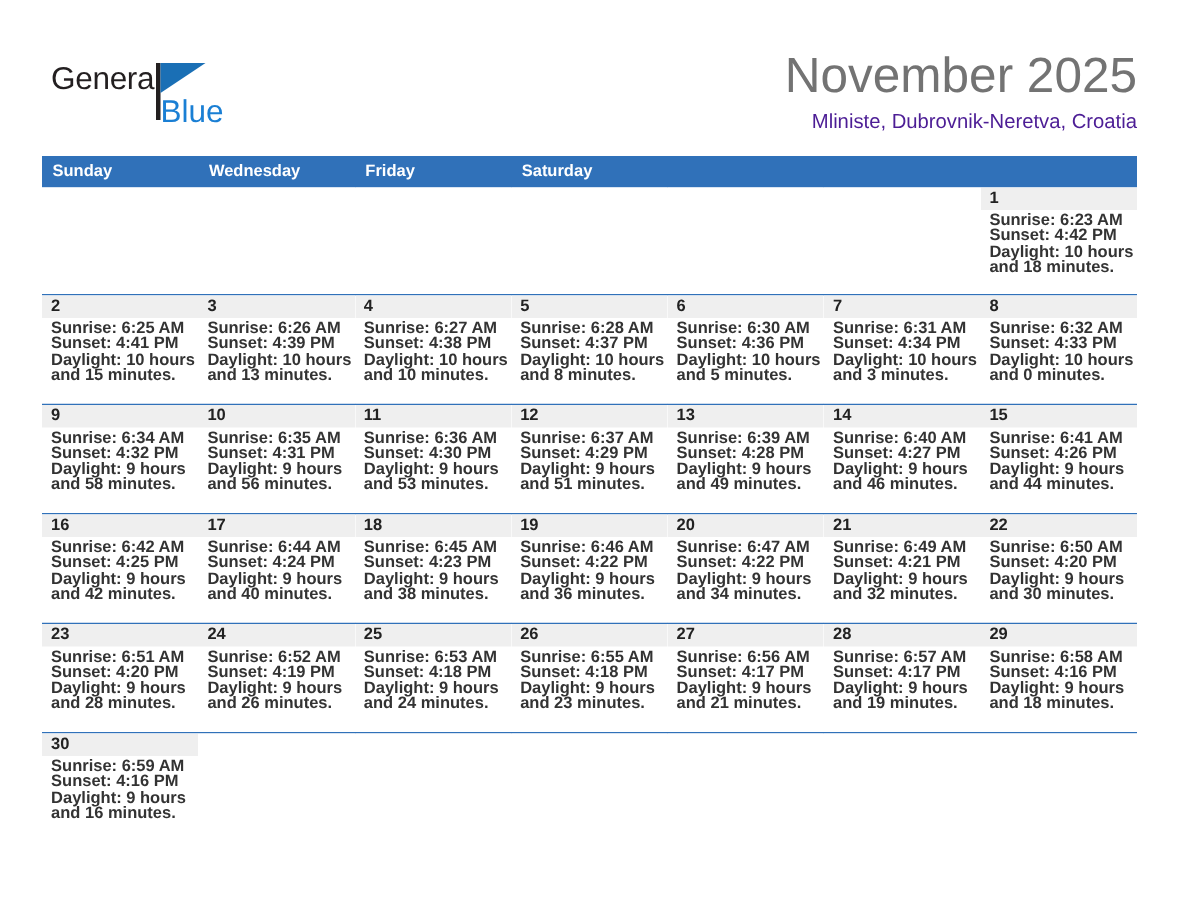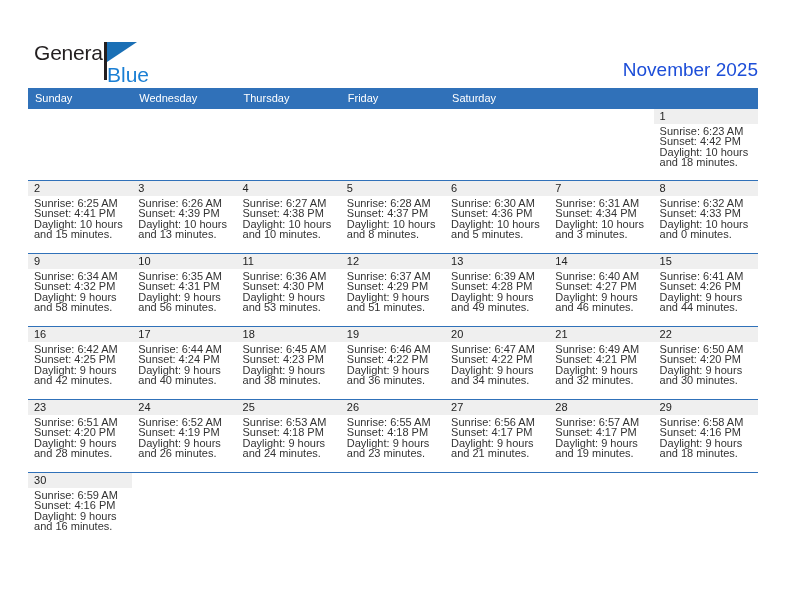--- a/index.html
+++ b/index.html
@@ -77,40 +77,40 @@
     margin-left: 29px;
   }
 
   .title-block {
     position: absolute;
     right: 34px;
     top: 34px;
     text-align: right;
   }
   .cal-title {
-    font-size: 19px;
-    color: #1d4ed8;
+    font-size: 33px;
+    color: #737373;
     line-height: 32px;
     white-space: nowrap;
-    margin-top: 20px;
   }
   .cal-subtitle {
     margin-top: 7px;
     font-size: 13.5px;
     color: #4c1d95;
     line-height: 16px;
     white-space: nowrap;
   }
 
   
   .calendar {
     position: absolute;
     left: 28px;
-    top: 88px;
+    top: 104px;
     width: 730px;
+    font-weight: bold;
   }
   .dow-row {
     display: flex;
     width: 730px;
     height: 21px;
     background: #3071b9;
   }
   .dow-cell {
     flex: 0 0 104.28px;
     width: 104.28px;
@@ -188,21 +188,20 @@
       <div class="cal-title">November 2025</div>
       <div class="cal-subtitle">Mliniste, Dubrovnik-Neretva, Croatia</div>
     </div>
 
   </div>
 
   <div class="calendar">
     <div class="dow-row" id="dow-row">
         <div class="dow-cell">Sunday</div>
         <div class="dow-cell">Wednesday</div>
-        <div class="dow-cell">Thursday</div>
         <div class="dow-cell">Friday</div>
         <div class="dow-cell">Saturday</div>
       </div>
     <div id="weeks-container">
         <div class="week first">
           <div class="day-cell blank">
             <div class="date-band"></div>
           </div>
           <div class="day-cell blank">
             <div class="date-band"></div>

